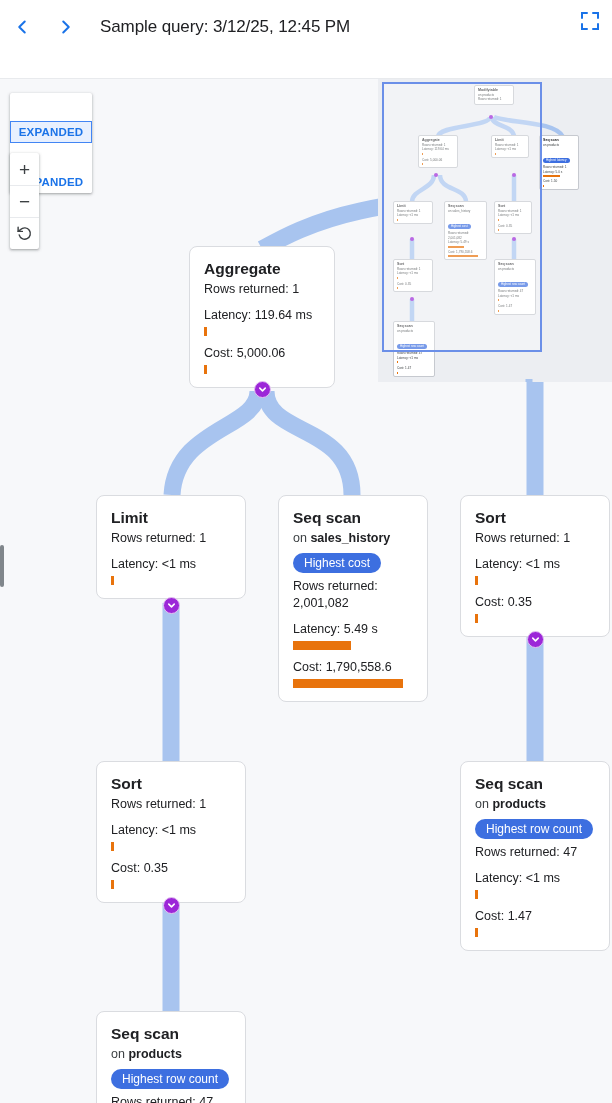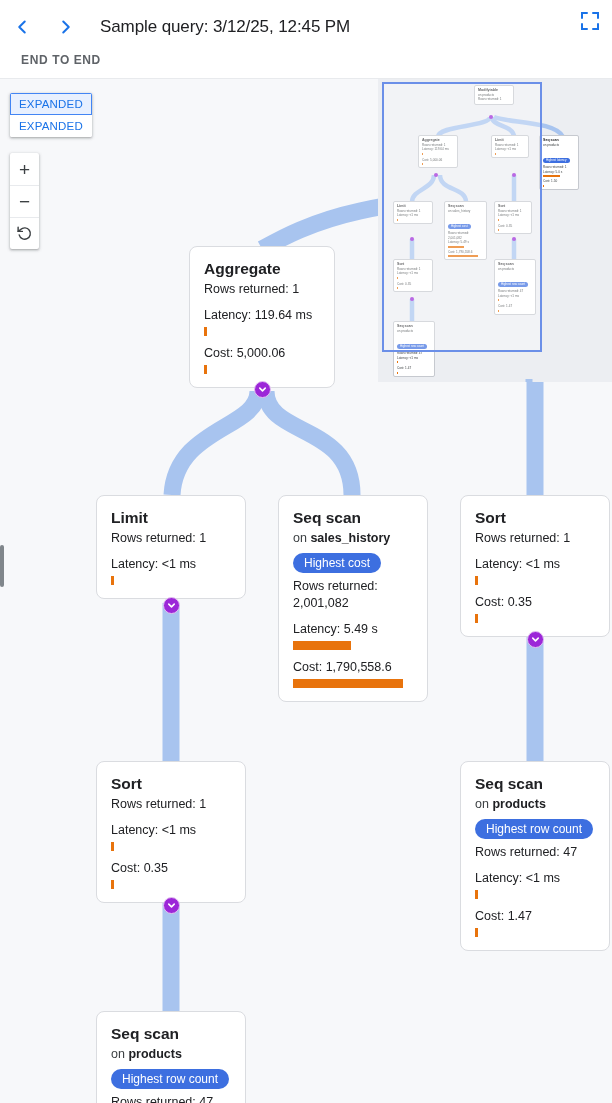--- a/index.html
+++ b/index.html
@@ -59,22 +59,22 @@
 
   
   .mode-toggle {
     position: absolute; left: 10px; top: 14px; width: 82px;
     background: #ffffff; border-radius: 2px;
     box-shadow: 0 1px 2px rgba(60,64,67,.3), 0 1px 3px 1px rgba(60,64,67,.15);
     overflow: hidden; z-index: 30;
   }
   .mode-btn {
     height: 22px; display: flex; align-items: center; justify-content: center;
-    font-size: 11.5px; font-weight: 400; color: #1a73e8; cursor: pointer;
-    letter-spacing: 0.2px; background: #ffffff;
+    font-size: 11.5px; font-weight: 700; color: #1a73e8; cursor: pointer;
+    letter-spacing: 0.2px; background: #ffffff; margin-top: 28px;
   }
   .mode-btn.selected { background: #e8f0fe; border: 1px solid #4285f4; }
 
   
   .zoom-ctrl {
     position: absolute; left: 10px; top: 74px; width: 29px;
     background: #ffffff; border-radius: 2px;
     box-shadow: 0 1px 2px rgba(60,64,67,.3), 0 1px 3px 1px rgba(60,64,67,.15);
     overflow: hidden; z-index: 30;
   }
@@ -171,21 +171,20 @@
       <svg width="24" height="24" viewBox="0 0 24 24" fill="none" stroke="currentColor" stroke-width="2" stroke-linecap="round">
         <polyline points="4 9 4 4 9 4"></polyline>
           <polyline points="15 4 20 4 20 9"></polyline>
         <polyline points="20 15 20 20 15 20"></polyline>
           <polyline points="9 20 4 20 4 15"></polyline>
       </svg>
     </div>
   </div>
 
   <div class="tabbar">
-    <div class="tab tab-1">END TO END</div>
   </div>
 
   <div class="canvas">
 
     <svg class="edges" viewBox="0 0 612 1024">
 
       <path d="M 612 118 C 480 118 420 118 360 132 C 310 143 280 160 262 170" stroke="#a8c4ef" stroke-width="17" fill="none" stroke-linecap="butt"></path>
 
       <path d="M 258 312 C 258 350 176 348 172 416" stroke="#a8c4ef" stroke-width="17" fill="none"></path>
 

